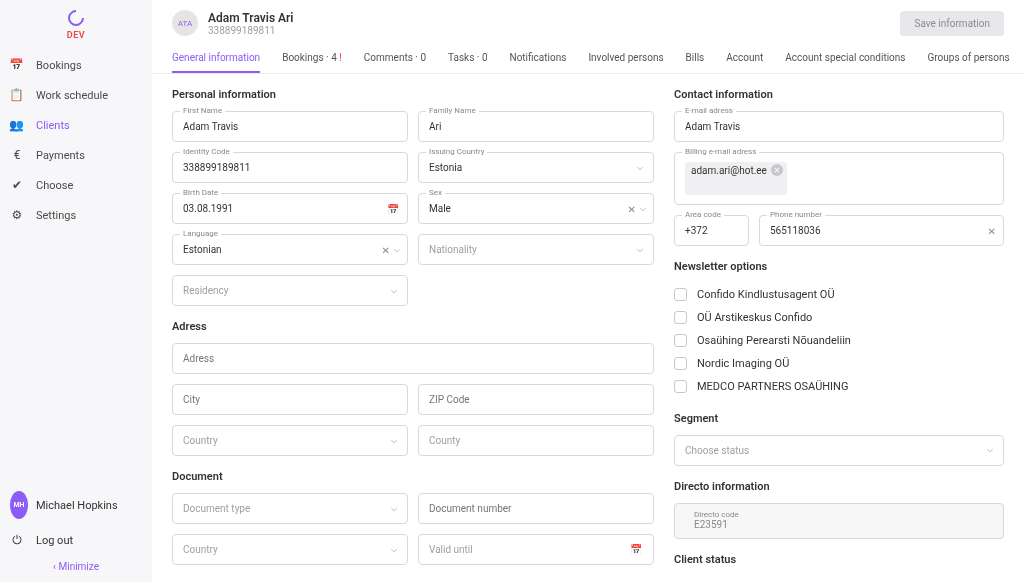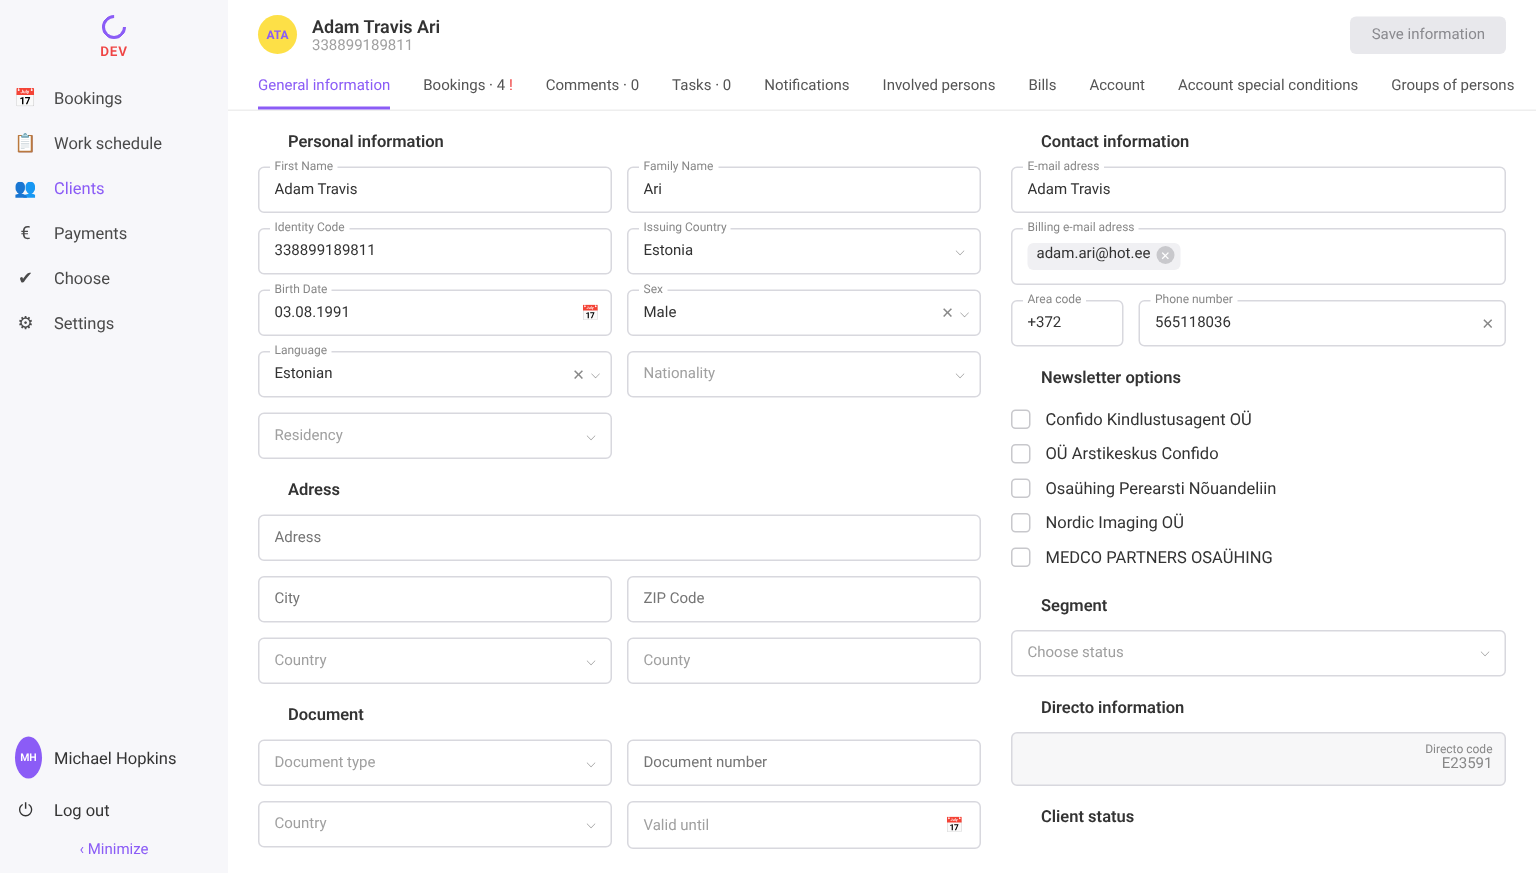--- a/index.html
+++ b/index.html
@@ -13,46 +13,46 @@
 .nav-item.active { color: #8b5cf6; }
 .nav-icon { width: 14px; height: 14px; display: flex; align-items: center; justify-content: center; font-size: 12px; }
 .nav-label { font-size: 11px; }
 .sidebar-bottom { padding: 8px 10px 4px; }
 .user-row { display: flex; align-items: center; gap: 8px; padding: 6px 0; }
 .avatar-small { width: 18px; height: 28px; border-radius: 50%; background: #8b5cf6; color: #fff; font-size: 7px; display: flex; align-items: center; justify-content: center; font-weight: 600; }
 .logout-row { display: flex; align-items: center; gap: 12px; padding: 8px 0; cursor: pointer; font-size: 11px; }
 .minimize { text-align: center; color: #8b5cf6; font-size: 10px; padding: 6px 0; cursor: pointer; }
 .main { flex: 1; background: #fff; display: flex; flex-direction: column; overflow: hidden; }
 .header { display: flex; align-items: center; padding: 10px 20px 8px; gap: 10px; }
-.client-avatar { width: 26px; height: 26px; border-radius: 50%; background: #fde047; color: #8b5cf6; display: flex; align-items: center; justify-content: center; font-size: 8px; font-weight: 700; }
+.client-avatar { width: 26px; height: 26px; border-radius: 50%; background: #e5e5e5; color: #8b5cf6; display: flex; align-items: center; justify-content: center; font-size: 8px; font-weight: 400; }
 .client-info h1 { font-size: 12px; font-weight: 600; }
 .client-info .sub { color: #a0a0a0; font-size: 10px; }
 .save-btn { margin-left: auto; background: #e8e8ec; color: #8a8a8f; border: none; padding: 7px 14px; border-radius: 4px; font-size: 10px; cursor: pointer; }
 .tabs { display: flex; padding: 0 20px; border-bottom: 1px solid #eee; gap: 22px; font-size: 10px; }
 .tab { padding: 8px 0; color: #555; cursor: pointer; border-bottom: 2px solid transparent; white-space: nowrap; }
 .tab.active { color: #8b5cf6; border-bottom-color: #8b5cf6; }
 .tab .warn { color: #ef4444; }
 .content { flex: 1; display: flex; overflow-y: auto; padding: 14px 20px; gap: 20px; }
 .left-col { flex: 1; }
 .right-col { width: 330px; }
-.section-title { font-size: 11px; font-weight: 600; margin-bottom: 10px; margin-left: 20px; }
+.section-title { font-size: 11px; font-weight: 600; margin-bottom: 10px; }
 .row { display: flex; gap: 10px; margin-bottom: 10px; }
 .field { position: relative; flex: 1; }
 .field-label { position: absolute; top: -5px; left: 8px; background: #fff; padding: 0 3px; font-size: 8px; color: #888; z-index: 1; }
 .field input, .field select, .field .select-box, .field .input-box { width: 100%; border: 1px solid #d8d8de; border-radius: 4px; padding: 9px 10px; font-size: 10px; color: #333; background: #fff; }
 .field .select-box { display: flex; align-items: center; justify-content: space-between; cursor: pointer; color: #333; }
 .field .placeholder { color: #a0a0a0; }
 .chev { color: #888; font-size: 8px; }
 .icon-right { position: absolute; right: 8px; top: 50%; transform: translateY(-50%); color: #888; font-size: 10px; display:flex; gap:4px; align-items:center;}
-.tag-chip { display: inline-flex; align-items: flex-start; background: #f0f0f3; border-radius: 4px; padding: 2px 4px 4px 6px; font-size: 10px; gap: 4px; }
+.tag-chip { display: inline-flex; align-items: flex-end; background: #f0f0f3; border-radius: 4px; padding: 2px 4px 19px 6px; font-size: 10px; gap: 4px; }
 .tag-x { width: 12px; height: 12px; border-radius: 50%; background: #c8c8cc; color: #fff; display: flex; align-items: center; justify-content: center; font-size: 8px; cursor: pointer; }
 .checkbox-row { display: flex; align-items: center; gap: 10px; padding: 5px 0; }
 .checkbox { width: 13px; height: 13px; border: 1px solid #c8c8cc; border-radius: 3px; cursor: pointer; }
 .seg-select { border: 1px solid #d8d8de; border-radius: 4px; padding: 9px 10px; font-size: 10px; color: #a0a0a0; display: flex; justify-content: space-between; cursor: pointer; }
-.directo-box { border: 1px solid #d8d8de; border-radius: 4px; padding: 6px 8px 8px; background: #f7f7f8; text-align: right; }
+.directo-box { border: 1px solid #d8d8de; border-radius: 4px; padding: 6px 19px 8px; background: #f7f7f8; }
 .directo-label { font-size: 8px; color: #888; }
 .directo-val { font-size: 10px; color: #888; }
 .section-gap { margin-top: 14px; margin-bottom: 10px; }
 </style>
 </head>
 <body>
 
 <div class="sidebar">
   <div class="logo-area">
     <div class="logo"></div>

